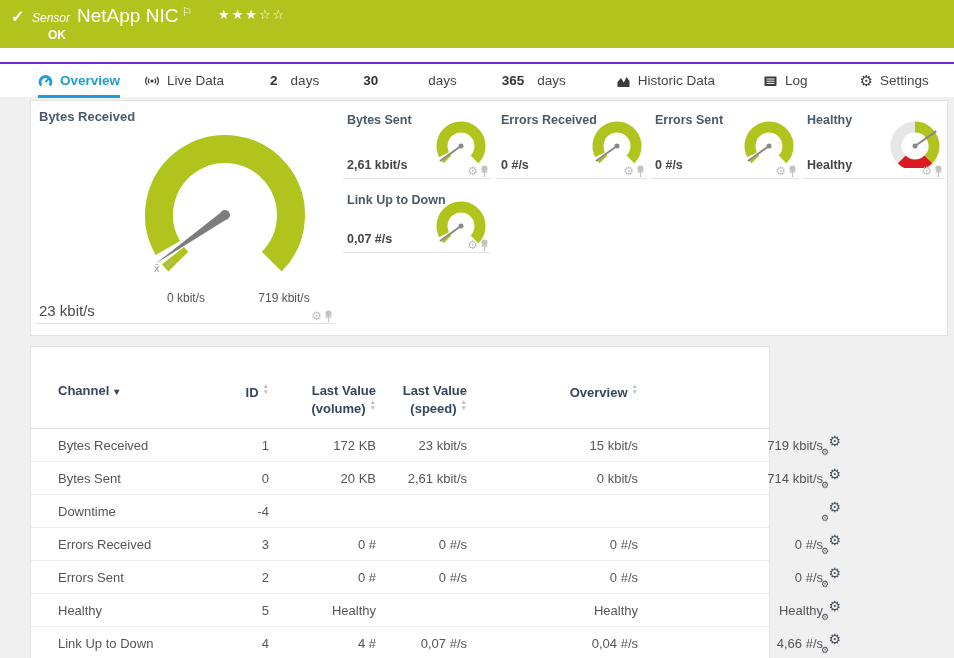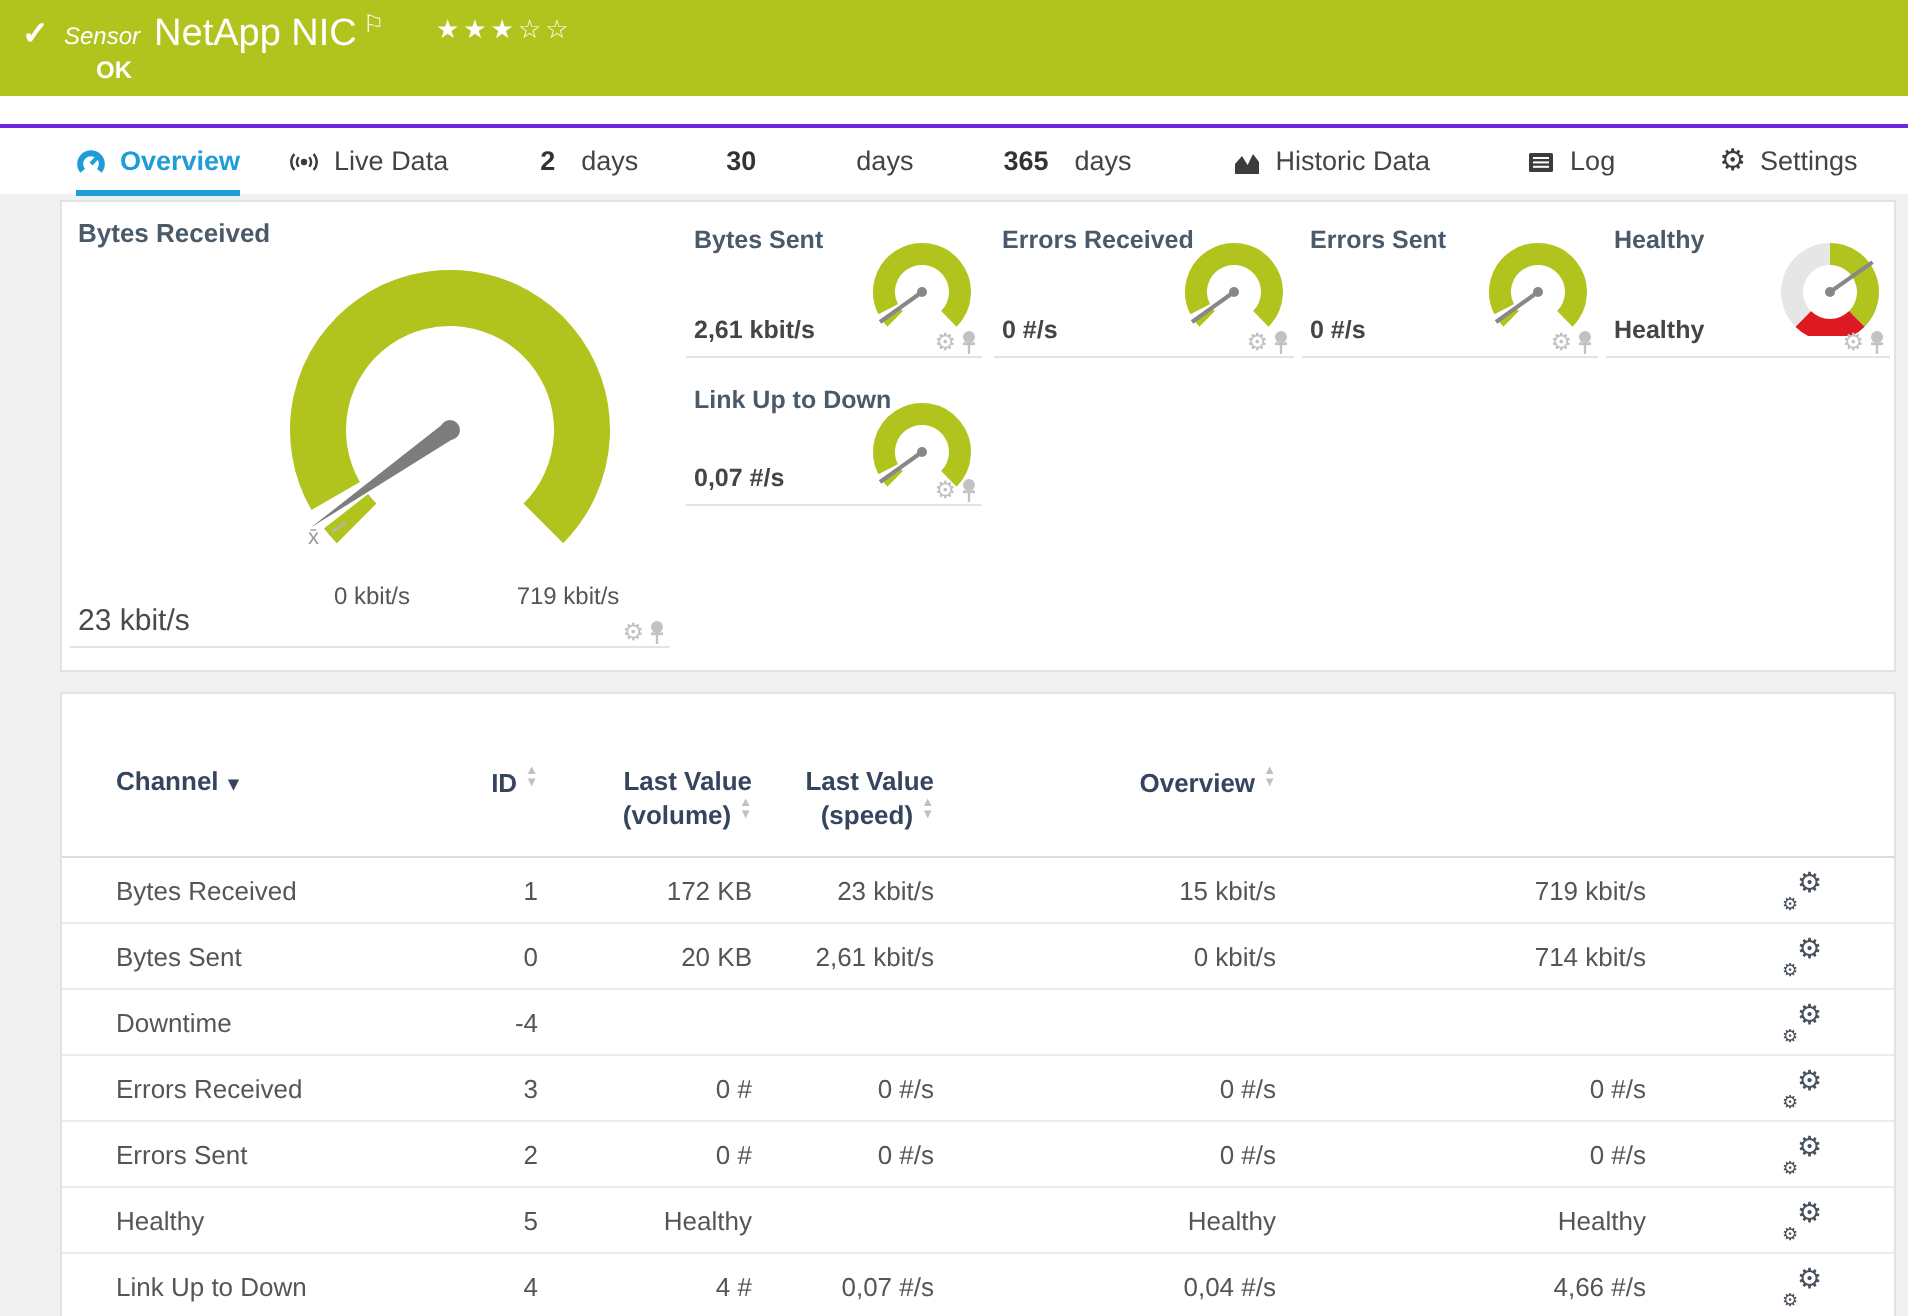--- a/index.html
+++ b/index.html
@@ -25,21 +25,21 @@
          cursor:pointer; white-space:nowrap; }
   .tab svg { display:block; }
   .tab .gear-glyph { font-size:15px; line-height:14px; }
   .tab.active { color:#1e9dd8; font-weight:bold; }
   .tab.active::after { content:""; position:absolute; left:0; right:0; bottom:0; height:3px; background:#1e9dd8; }
   .tab .num { font-weight:bold; color:#333; margin-right:6px; }
 
   
   .panel { position:absolute; background:#fff; border:1px solid #e2e2e2; }
   #gauge-panel { left:30px; top:100px; width:918px; height:236px; }
-  #table-panel { left:30px; top:346px; width:918px; height:313px; }
+  #table-panel { left:30px; top:346px; width:740px; height:313px; }
 
   
   .gcell { position:absolute; border-bottom:1px solid #e3e3e3; }
   .gtitle { position:absolute; left:4px; top:4px; font-size:12.5px; font-weight:bold; color:#4a5a68; }
   .gvalue { position:absolute; left:4px; font-size:12.5px; font-weight:bold; color:#454545; white-space:nowrap; }
   .gicons { position:absolute; right:2px; bottom:0px; color:#c2c2c2; font-size:11px;
             display:flex; align-items:center; gap:2px; }
   .gicons .gear-glyph { font-size:12px; }
 
   #cell-primary { left:4px; top:4px; width:300px; height:219px; }

